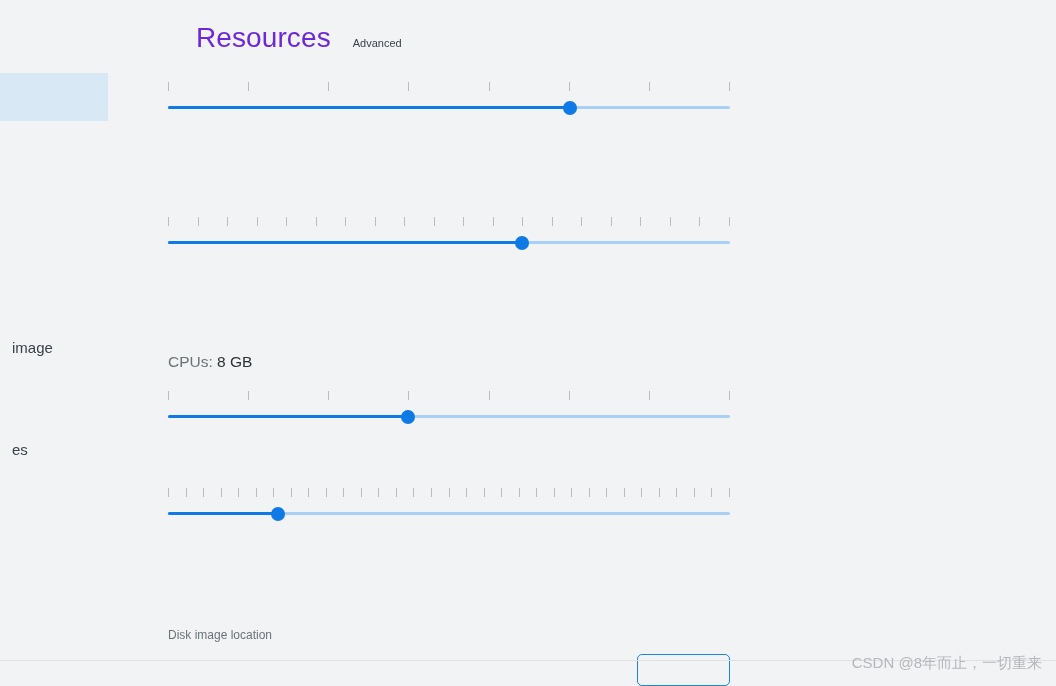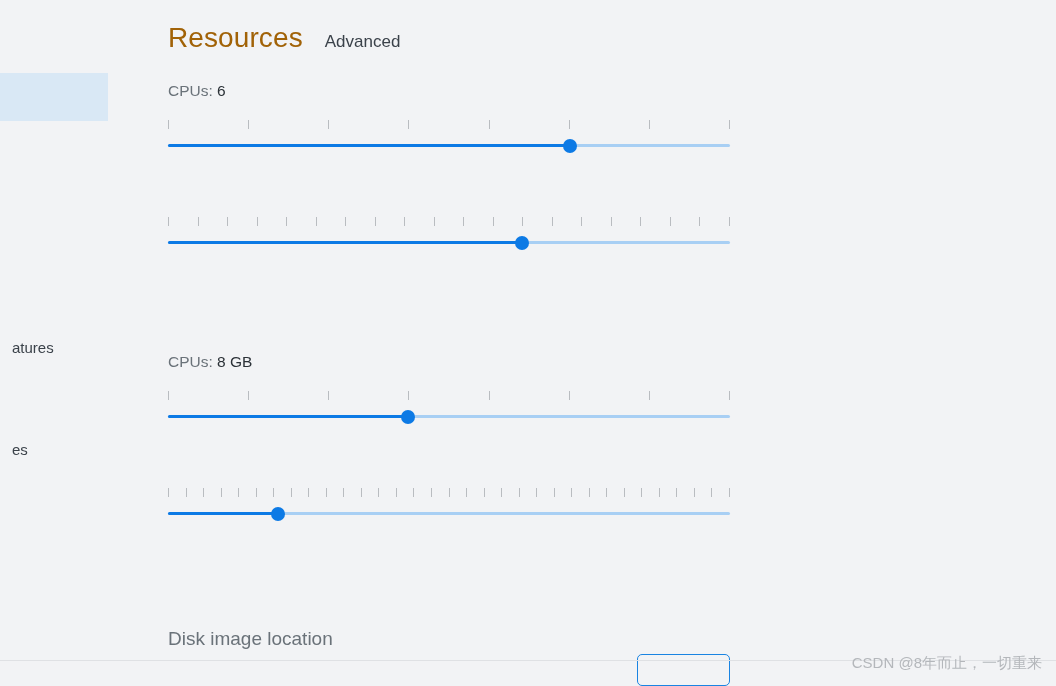--- a/index.html
+++ b/index.html
@@ -59,26 +59,27 @@
     left: 28px;
     top: 22px;
     display: flex;
     align-items: baseline;
     gap: 22px;
   }
 
   #page-title {
     font-size: 28px;
     font-weight: 400;
-    color: #a16207;
+    color: #6d28d9;
     letter-spacing: 0.1px;
+    margin-left: 28px;
   }
 
   #tab-advanced {
-    font-size: 17px;
+    font-size: 11px;
     font-weight: 400;
     color: #3b424a;
     cursor: pointer;
   }
 
   
   .slider-row {
     position: absolute;
     left: 28px;
     width: 562px;
@@ -149,21 +150,21 @@
 
   
   #disk-location-row {
     position: absolute;
     left: 28px;
     top: 628px;
     width: 562px;
   }
 
   #disk-location-label {
-    font-size: 19px;
+    font-size: 12px;
     color: #6a7279;
     white-space: nowrap;
   }
 
   #browse-button {
     position: absolute;
     left: 497px;
     top: 654px;
     width: 93px;
     height: 32px;
@@ -207,39 +208,36 @@
   }
 </style>
 </head>
 <body>
 
 <div id="sidebar">
   <div class="side-item selected" style="top:73px">
     <span></span>
   </div>
   <div class="side-item" style="top:323px">
-    <span>atures</span>
+    <span>image</span>
   </div>
   <div class="side-item" style="top:425px">
     <span>es</span>
   </div>
   <div id="sidebar-bottom-divider"></div>
 </div>
 
 <div id="main">
 
   <div id="header">
     <div id="page-title">Resources</div>
     <div id="tab-advanced">Advanced</div>
   </div>
 
   <div class="slider-row" style="top:82px">
-    <div class="slider-label">
-      <span>CPUs: </span><span class="val">6</span>
-    </div>
     <div class="slider-widget">
       <div class="ticks">
           <div class="tick" style="left: 0px;"></div>
           <div class="tick" style="left: 80.1429px;"></div>
           <div class="tick" style="left: 160.286px;"></div>
           <div class="tick" style="left: 240.429px;"></div>
           <div class="tick" style="left: 320.571px;"></div>
           <div class="tick" style="left: 400.714px;"></div>
           <div class="tick" style="left: 480.857px;"></div>
           <div class="tick" style="left: 561px;"></div>

